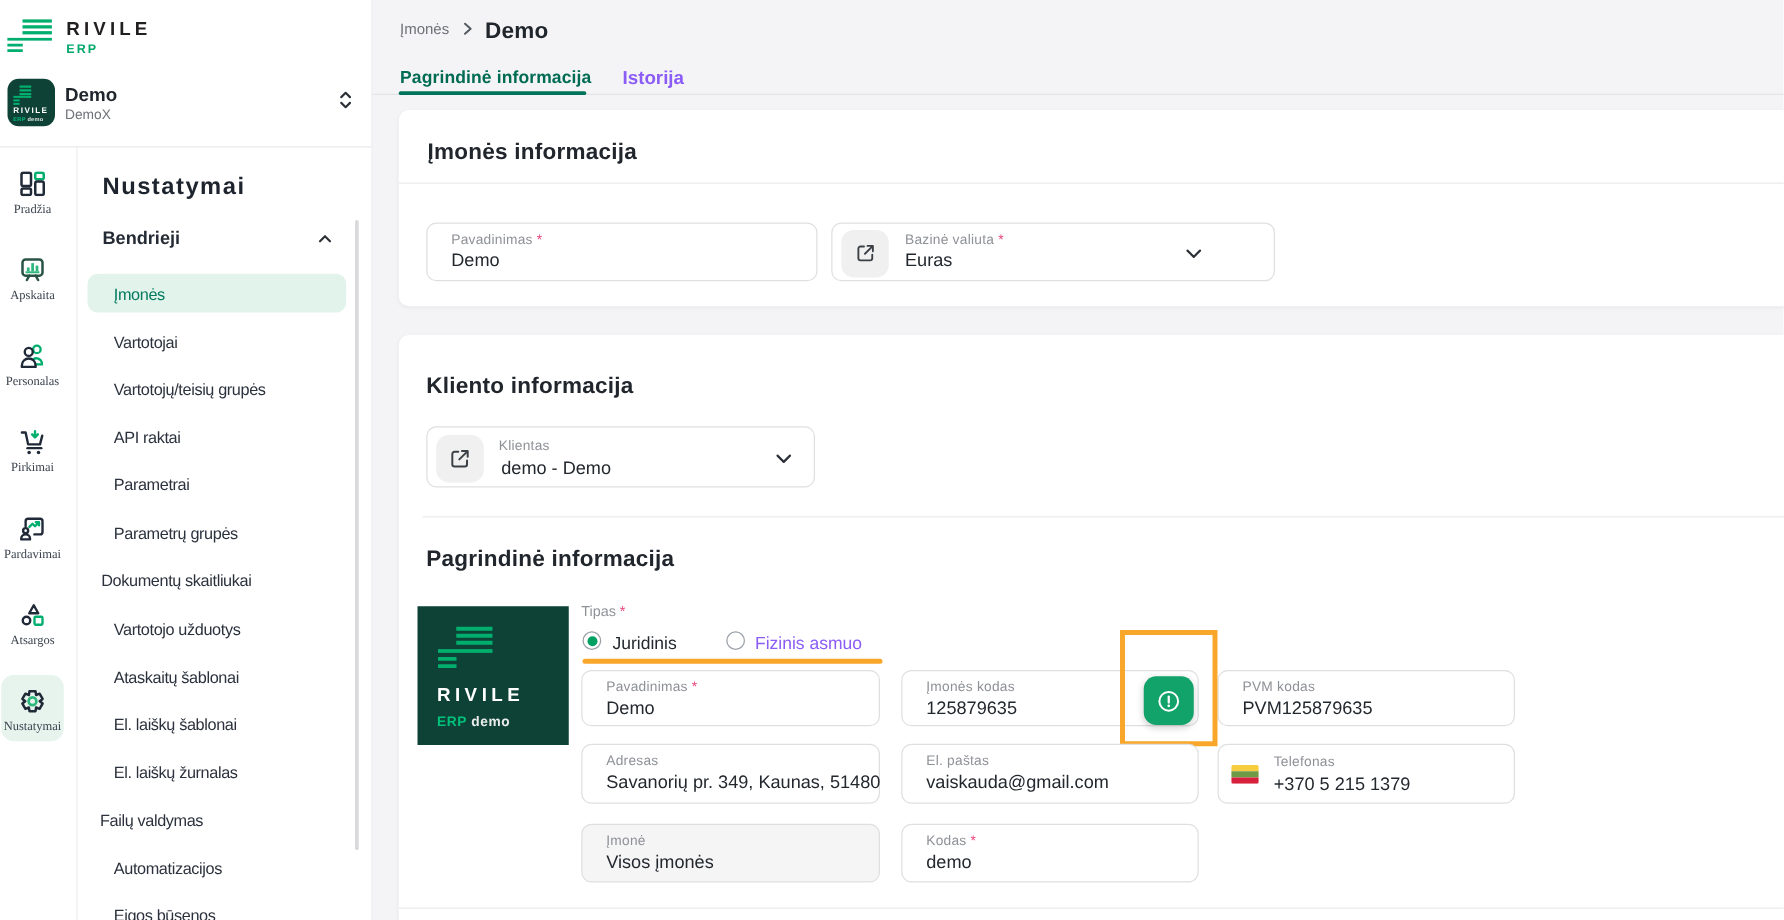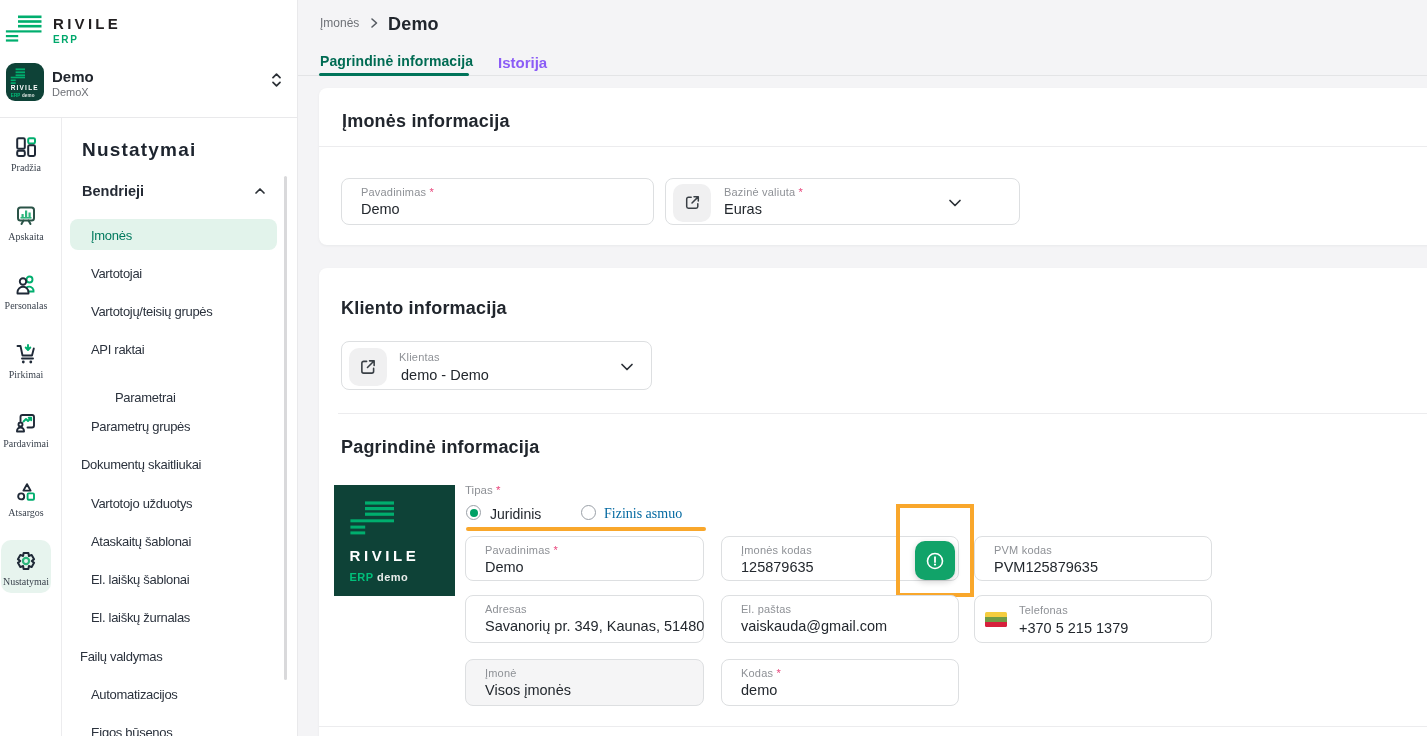--- a/index.html
+++ b/index.html
@@ -111,21 +111,21 @@
     </g>
     <text x="15.5" y="76" font-family="Liberation Sans, sans-serif" font-size="15" font-weight="bold" fill="#ffffff" letter-spacing="3.6">RIVILE</text>
     <text x="15.5" y="95.5" font-family="Liberation Sans, sans-serif" font-size="11" font-weight="bold" fill="#00c07a" letter-spacing="0.5">ERP<tspan fill="#e8ecea" font-weight="bold"> demo</tspan></text>
   </svg>
 
   <div class="abs" style="left:465px;top:484px;font-size:11.5px;color:#8e9196;">Tipas <span class="req">*</span></div>
   <div class="abs" style="left:466px;top:505px;width:15px;height:15px;border:1.5px solid #9aa0a7;border-radius:50%;"></div>
   <div class="abs" style="left:469.5px;top:508.5px;width:8px;height:8px;background:#00a065;border-radius:50%;"></div>
   <div class="abs" style="left:490px;top:506px;font-size:14px;color:#23282e;">Juridinis</div>
   <div class="abs" style="left:581px;top:505px;width:15px;height:15px;border:1.5px solid #9aa0a7;border-radius:50%;"></div>
-  <div class="abs" style="left:604px;top:506px;font-size:14px;color:#0369a1;font-family:Liberation Serif, serif;">Fizinis asmuo</div>
+  <div class="abs" style="left:604px;top:506px;font-size:14px;color:#8b5cf6;">Fizinis asmuo</div>
   <div class="abs" style="left:466px;top:527px;width:240px;height:4px;background:#f9a72b;border-radius:2px;"></div>
 
   <div class="field" style="left:465px;top:536px;width:239px;height:45px;">
     <div class="lbl">Pavadinimas <span class="req">*</span></div>
     <div class="val">Demo</div>
   </div>
   <div class="field" style="left:721px;top:536px;width:238px;height:45px;">
     <div class="lbl">Įmonės kodas</div>
     <div class="val">125879635</div>
   </div>
@@ -182,21 +182,21 @@
   <svg class="abs" style="left:253px;top:184px;" width="14" height="14" viewBox="0 0 14 14">
       <path d="M3 9 L7 5 L11 9" fill="none" stroke="#2c3137" stroke-width="1.7" stroke-linecap="round" stroke-linejoin="round"></path>
     </svg>
 
   <div class="abs" style="left:70px;top:219px;width:207px;height:31px;background:#e2f3eb;border-radius:8px;"></div>
   <div class="abs" style="left:91px;top:228px;font-size:13px;letter-spacing:-0.3px;color:#00795d;">Įmonės</div>
 
   <div class="mitem" style="left:91px;top:266px;">Vartotojai</div>
   <div class="mitem" style="left:91px;top:304px;">Vartotojų/teisių grupės</div>
   <div class="mitem" style="left:91px;top:342px;">API raktai</div>
-  <div class="mitem" style="left:91px;top:390px;margin-left:24px;">Parametrai</div>
+  <div class="mitem" style="left:91px;top:380px;">Parametrai</div>
   <div class="mitem" style="left:91px;top:419px;">Parametrų grupės</div>
   <div class="mitem" style="left:81px;top:457px;">Dokumentų skaitliukai</div>
   <div class="mitem" style="left:91px;top:496px;">Vartotojo užduotys</div>
   <div class="mitem" style="left:91px;top:534px;">Ataskaitų šablonai</div>
   <div class="mitem" style="left:91px;top:572px;">El. laiškų šablonai</div>
   <div class="mitem" style="left:91px;top:610px;">El. laiškų žurnalas</div>
   <div class="mitem" style="left:80px;top:649px;">Failų valdymas</div>
   <div class="mitem" style="left:91px;top:687px;">Automatizacijos</div>
   <div class="mitem" style="left:91px;top:725px;">Eigos būsenos</div>
 

